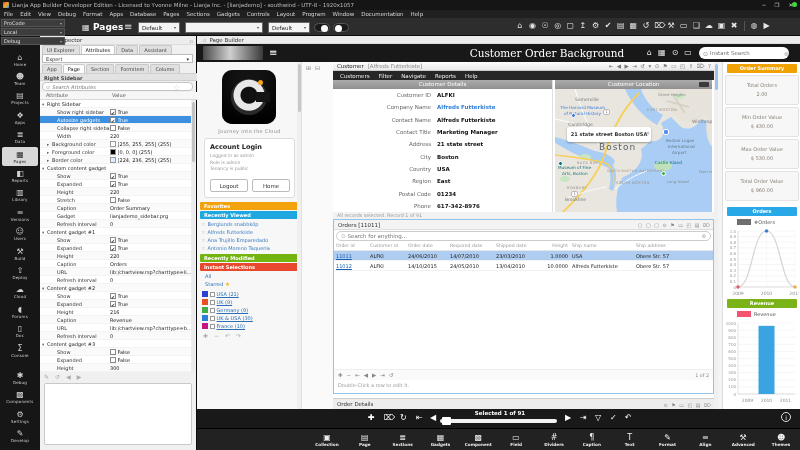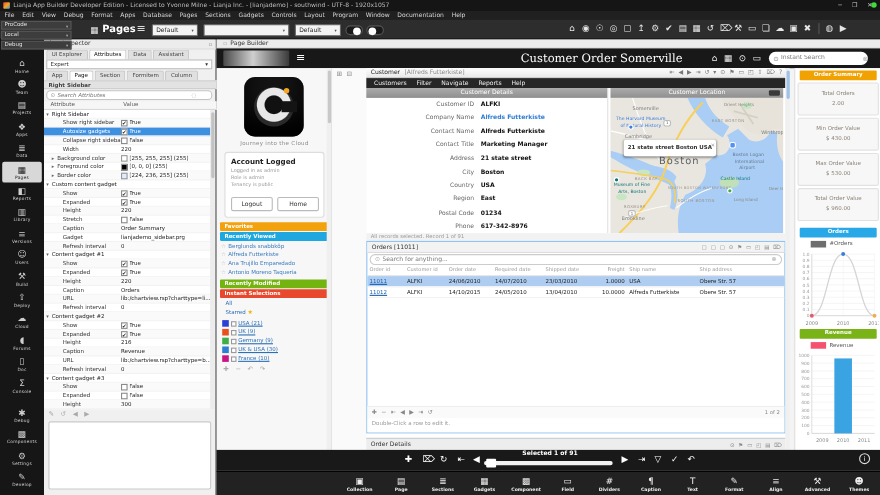--- a/index.html
+++ b/index.html
@@ -727,21 +727,21 @@
   </div>
 
   <div class="builder">
     <div class="pb-title">
       <span class="mini">▫</span><span>Page Builder</span>
     </div>
 
     <div class="app-header">
       <div class="ah-logo"></div>
       <span class="ah-ham">≡</span>
-      <div class="ah-title">Customer Order Somerville</div>
+      <div class="ah-title">Customer Order Background</div>
       <div class="ah-icons">
 
       <span>⌂</span>
           <span>▦</span>
           <span>⊙</span>
           <span>▭</span>
         </div>
       <div class="ah-search">
         <span class="mag">⊙</span>
         <input placeholder="Instant Search" style="">
@@ -750,21 +750,21 @@
     </div>
 
     <div class="app-side">
       <div class="logo">
         <div class="ring"></div>
           <div class="notch"></div>
           <div class="dot"></div>
       </div>
       <div class="tagline">Journey into the Cloud</div>
       <div class="account">
-        <h4>Account Logged</h4>
+        <h4>Account Login</h4>
         <div class="al">Logged in as admin</div>
         <div class="al">Role is admin</div>
         <div class="al">Tenancy is public</div>
         <div class="abtn l">Logout</div>
         <div class="abtn r">Home</div>
       </div>
       <div class="banner" style="top:140px;background:#f2a20d">Favorites</div>
       <div class="banner" style="top:149px;background:#1fa8e0">Recently Viewed</div>
       <div style="position:absolute;top:158px;left:0;width:105px">
 

